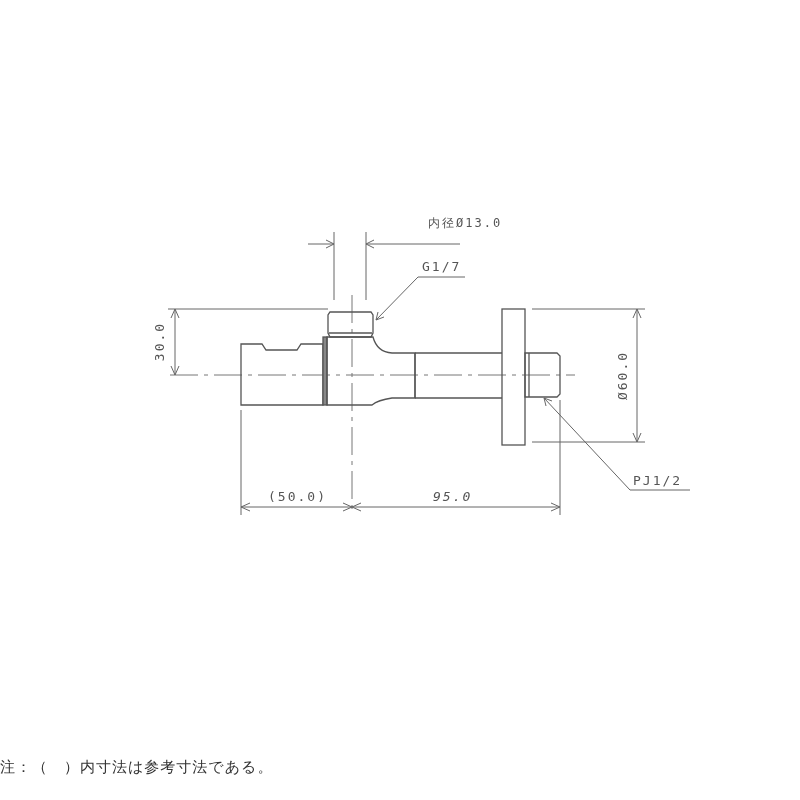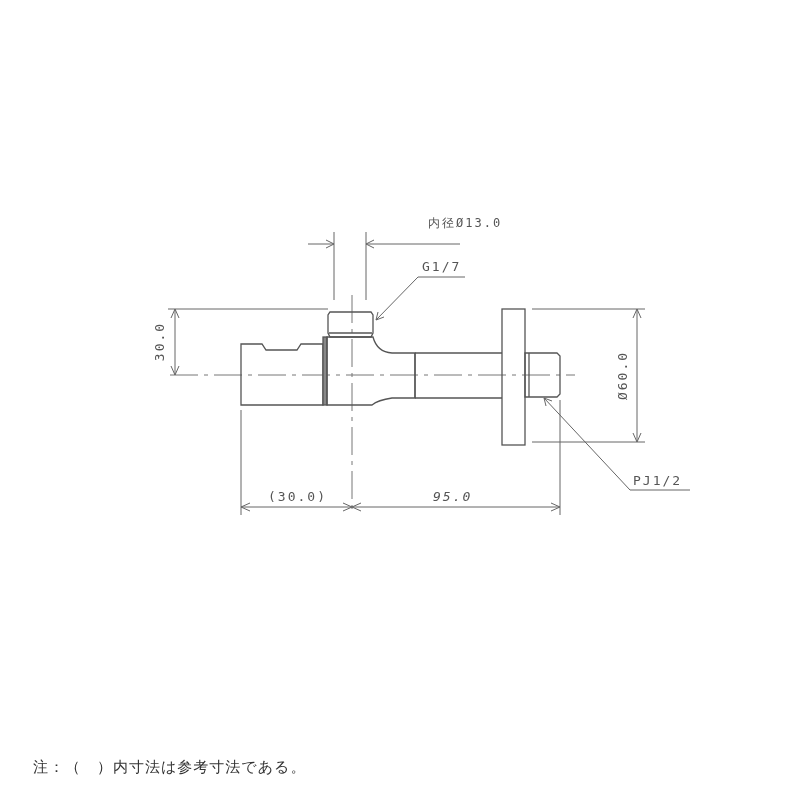--- a/index.html
+++ b/index.html
@@ -1,19 +1,19 @@
 <!DOCTYPE html>
 <html><head>
 <meta charset="utf-8">
 <style>
   html, body { margin:0; padding:0; background:#ffffff; }
   body { width:800px; height:800px; position:relative; overflow:hidden; font-family:"DejaVu Sans", sans-serif; }
   #drawing { position:absolute; left:0; top:0; width:800px; height:800px; }
   .lbl { position:absolute; color:#555; font-family:"DejaVu Sans Mono", monospace; font-size:13px; letter-spacing:2px; white-space:nowrap; }
-  .note { position:absolute; left:0; top:758px; font-family:"DejaVu Sans", sans-serif; font-size:15px; color:#333; letter-spacing:1px; white-space:nowrap;padding-left:33px; }
+  .note { position:absolute; left:0; top:758px; font-family:"DejaVu Sans", sans-serif; font-size:15px; color:#333; letter-spacing:1px; white-space:nowrap; }
   .vert { transform:rotate(-90deg); transform-origin:center center; }
 </style>
 </head>
 <body>
 
 <svg id="drawing" viewBox="0 0 800 800" xmlns="http://www.w3.org/2000/svg">
   <g fill="none" stroke="#555" stroke-width="1.3">
 
     <g stroke="#777" stroke-width="1" stroke-dasharray="28,6,4,6">
       <line x1="170" y1="375" x2="575" y2="375"></line>
@@ -83,16 +83,16 @@
       <path d="M551 503 L560 507 L551 511"></path>
     </g>
   </g>
 </svg>
 
 <span class="lbl" style="left:384px;top:215px;font-size:12px;margin-left:44px;">内径Ø13.0</span>
 <span class="lbl" style="left:422px;top:259px;">G1/7</span>
 <span class="lbl vert" style="left:140px;top:334px;">30.0</span>
 <span class="lbl vert" style="left:598px;top:368px;">Ø60.0</span>
 <span class="lbl" style="left:633px;top:473px;">PJ1/2</span>
-<span class="lbl" style="left:268px;top:489px;">(30.0)</span>
+<span class="lbl" style="left:268px;top:489px;">(50.0)</span>
 <span class="lbl" style="left:433px;top:489px;font-style:italic;">95.0</span>
 
 <div class="note">注：（　）内寸法は参考寸法である。</div>
 
 </body></html>

